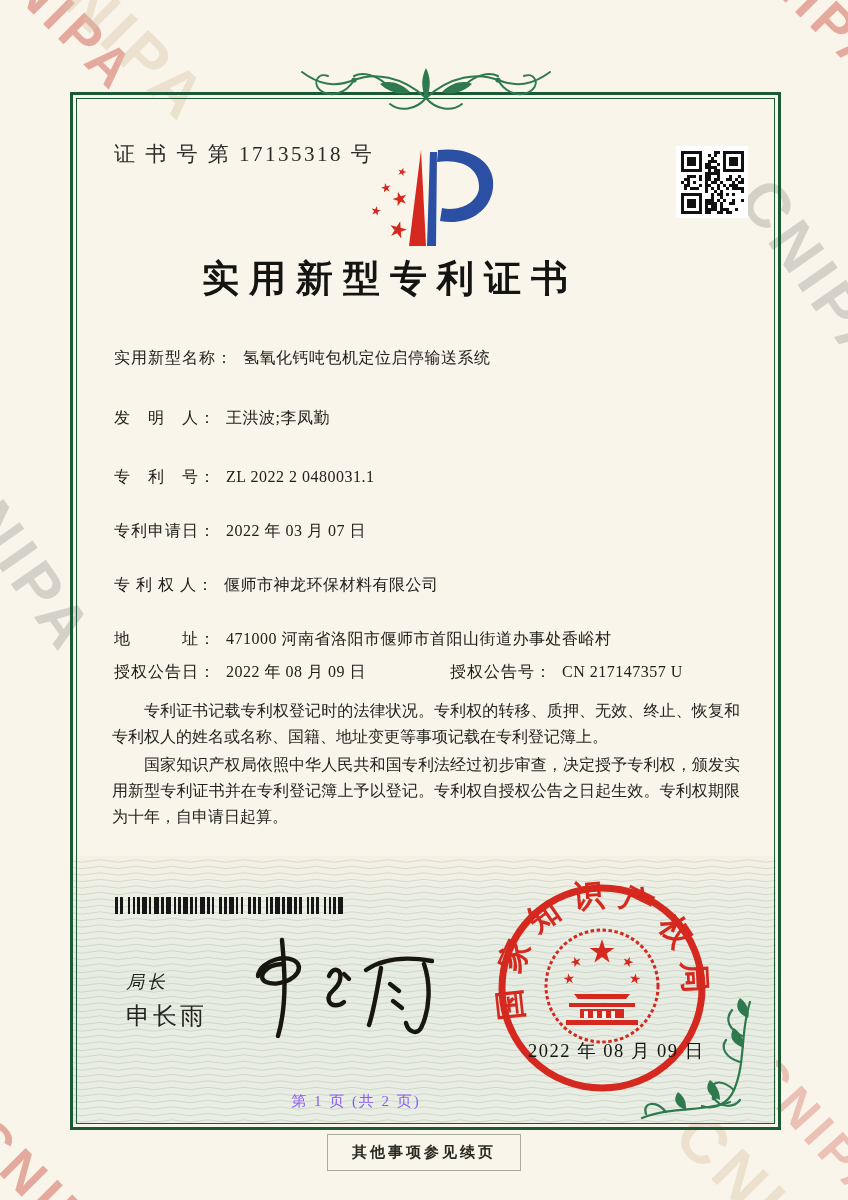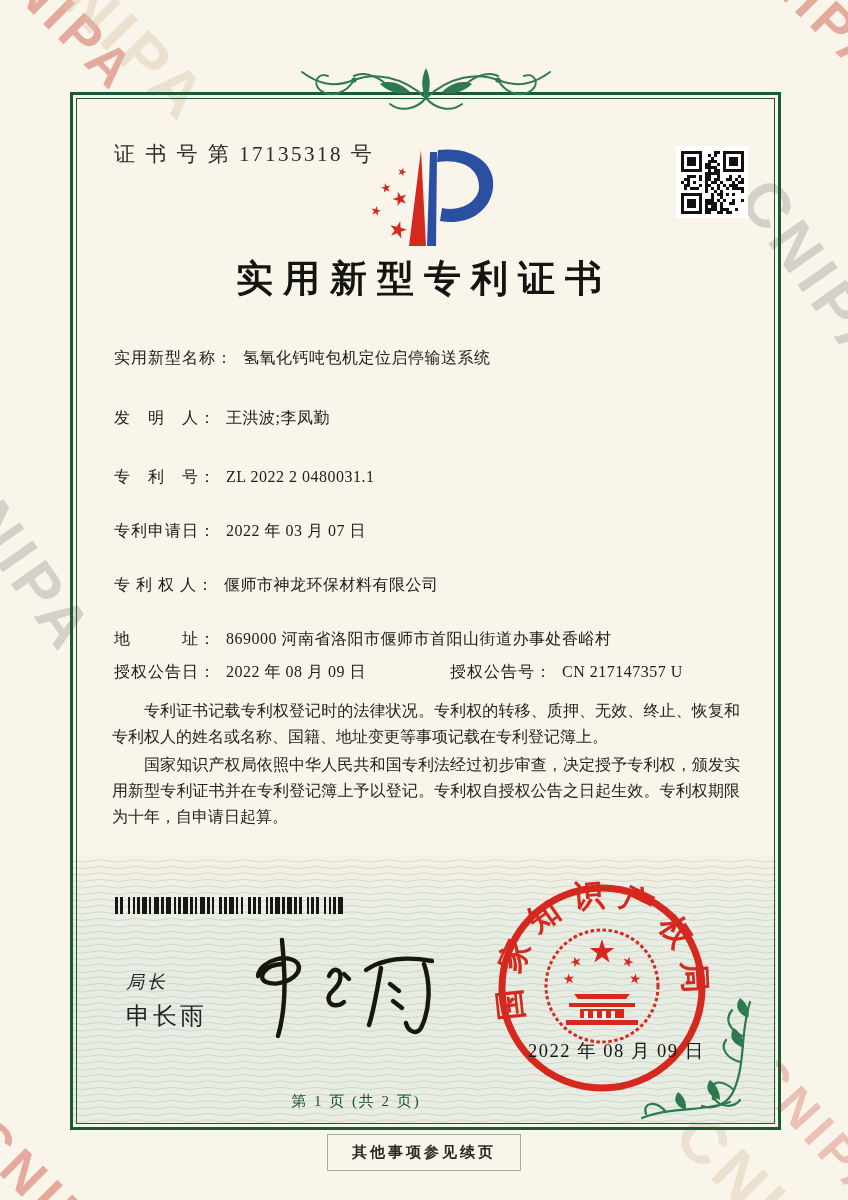--- a/index.html
+++ b/index.html
@@ -45,21 +45,21 @@
   .cert-no{
     position:absolute;left:114px;top:140px;
     font-size:21px;letter-spacing:2.5px;color:#2a2a26;
   }
   .logo{position:absolute;left:352px;top:142px;}
   .qr{
     position:absolute;left:676px;top:146px;width:72px;height:72px;
     background:#ffffff;display:flex;align-items:center;justify-content:center;
   }
   .title{
-    position:absolute;left:0;top:254px;width:848px;
+    position:absolute;left:0;top:254px;width:780px;
     text-align:center;font-size:37px;font-weight:700;
     letter-spacing:10px;color:#141412;
   }
 
   
   .fline{
     position:absolute;left:114px;
     font-size:16px;color:#20201c;white-space:nowrap;
   }
   .fline .flabel{letter-spacing:1px;}
@@ -81,21 +81,21 @@
   .signer-name{position:absolute;left:126px;top:1000px;font-size:24px;letter-spacing:3px;color:#23231f;}
   .signature{position:absolute;left:232px;top:932px;}
 
   .seal{position:absolute;left:494px;top:880px;}
   .seal-date{
     position:absolute;left:528px;top:1038px;width:230px;
     font-size:18.5px;letter-spacing:1.5px;color:#15150f;white-space:nowrap;
   }
   .page-num{
     position:absolute;left:0;top:1092px;width:712px;text-align:center;
-    font-size:15px;letter-spacing:2px;color:#14532d;
+    font-size:15px;letter-spacing:2px;color:#8b5cf6;
   }
   .continuation{
     position:absolute;left:0;top:1134px;width:848px;text-align:center;
   }
   .continuation .box{
     display:inline-block;padding:8px 24px;
     border:1px solid #a9ac98;background:#faf5ea;
     font-size:15px;letter-spacing:3px;color:#2a2a24;font-weight:bold;
   }
 </style>
@@ -449,21 +449,21 @@
   <div class="fline" style="top:467px;">
     <span class="flabel">专　利　号：</span><span class="fvalue">ZL 2022 2 0480031.1</span>
   </div>
   <div class="fline" style="top:521px;">
     <span class="flabel">专利申请日：</span><span class="fvalue">2022 年 03 月 07 日</span>
   </div>
   <div class="fline" style="top:575px;">
     <span class="flabel">专 利 权 人：</span><span class="fvalue">偃师市神龙环保材料有限公司</span>
   </div>
   <div class="fline" style="top:629px;">
-    <span class="flabel">地　　　址：</span><span class="fvalue">869000 河南省洛阳市偃师市首阳山街道办事处香峪村</span>
+    <span class="flabel">地　　　址：</span><span class="fvalue">471000 河南省洛阳市偃师市首阳山街道办事处香峪村</span>
   </div>
   <div class="fline" style="top:662px;">
     <span class="flabel">授权公告日：</span><span class="fvalue">2022 年 08 月 09 日</span>
     <span class="grant-col2">
       <span class="flabel">授权公告号：</span><span class="fvalue2">CN 217147357 U</span>
     </span>
   </div>
 
   <div class="body-text">
     <p>专利证书记载专利权登记时的法律状况。专利权的转移、质押、无效、终止、恢复和专利权人的姓名或名称、国籍、地址变更等事项记载在专利登记簿上。</p>

